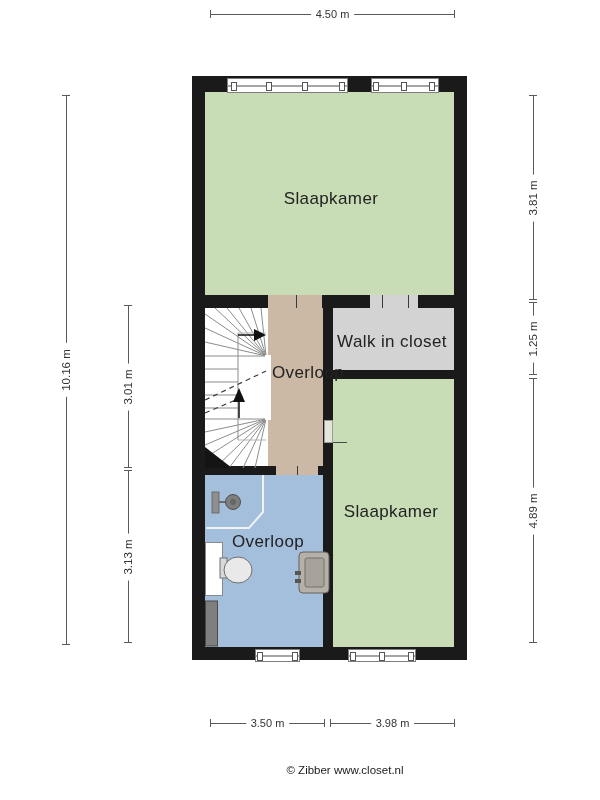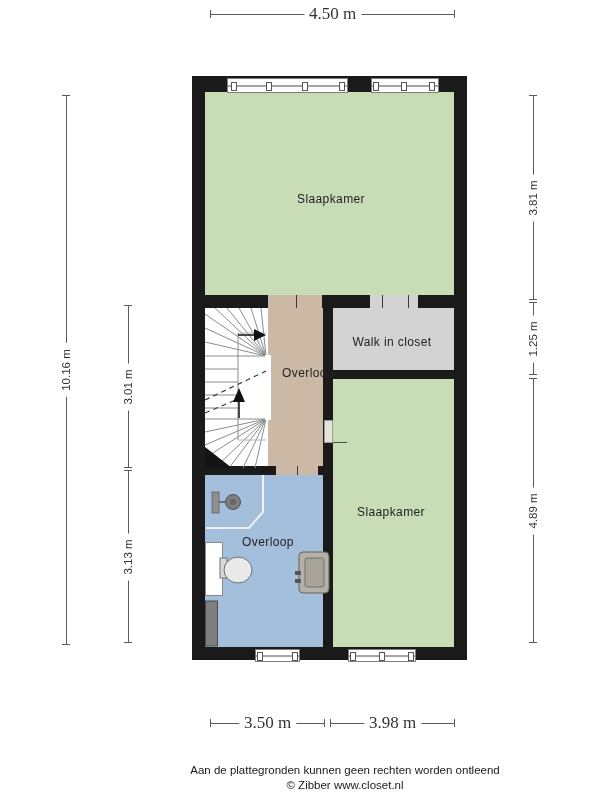--- a/index.html
+++ b/index.html
@@ -34,31 +34,31 @@
   
   .win{position:absolute;background:#ffffff;border:1px solid #7e7e7e;}
   .win .mid{position:absolute;left:0;right:0;top:50%;margin-top:-1px;height:2px;background:#a5a5a5;}
   .mull{position:absolute;width:4px;height:7px;top:50%;margin-top:-4px;background:#fff;border:1px solid #555;}
   .win-t1{left:227px;top:78px;width:119px;height:13px;}
   .win-t2{left:371px;top:78px;width:66px;height:13px;}
   .win-b1{left:255px;top:649px;width:43px;height:11px;}
   .win-b2{left:348px;top:649px;width:66px;height:11px;}
 
   
-  .room-label{position:absolute;transform:translate(-50%,-50%);font-size:12px;
+  .room-label{position:absolute;transform:translate(-50%,-50%);font-size:17px;
               letter-spacing:.4px;color:#222;white-space:nowrap;}
 
   
   .dim{position:absolute;}
   .dim .line-h{position:absolute;left:0;top:0;width:100%;height:1px;background:#5a5a5a;}
   .dim .line-v{position:absolute;left:0;top:0;width:1px;height:100%;background:#5a5a5a;}
   .tick-v{position:absolute;width:1px;height:8px;top:-4px;background:#5a5a5a;}
   .tick-h{position:absolute;width:8px;height:1px;left:-4px;background:#5a5a5a;}
   .dim-label-h{position:absolute;left:50%;top:0;transform:translate(-50%,-50%);
-               background:#fff;padding:0 5px;font-size:17px;color:#333;white-space:nowrap;font-family:Liberation Serif, serif;}
+               background:#fff;padding:0 5px;font-size:11px;color:#333;white-space:nowrap;}
   .dim-label-v{position:absolute;left:0;top:50%;transform:translate(-50%,-50%) rotate(-90deg);
                background:#fff;padding:0 6px;font-size:11.5px;color:#333;white-space:nowrap;}
   .dim-top   {left:210px;top:14px;width:245px;height:1px;}
   .dim-bl    {left:210px;top:723px;width:115px;height:1px;}
   .dim-br    {left:330px;top:723px;width:125px;height:1px;}
   .dim-left  {left:66px; top:95px;width:1px;height:550px;}
   .dim-lmid  {left:128px;top:305px;width:1px;height:163px;}
   .dim-llow  {left:128px;top:470px;width:1px;height:173px;}
   .dim-rtop  {left:533px;top:95px;width:1px;height:205px;}
   .dim-rmid  {left:533px;top:302px;width:1px;height:73px;}
@@ -238,17 +238,16 @@
     <span class="dim-label-v">1.25 m</span>
   </div>
   <div class="dim dim-rlow">
     <div class="line-v"></div>
       <div class="tick-h" style="top:0"></div>
       <div class="tick-h" style="top:264px"></div>
     <span class="dim-label-v">4.89 m</span>
   </div>
 
   <div class="footer">
-    <div>Aan de plattegronden kunnen geen rechten worden ontleend</div>
     <div>© Zibber www.closet.nl</div>
   </div>
 
 </div>
 
 </body></html>

